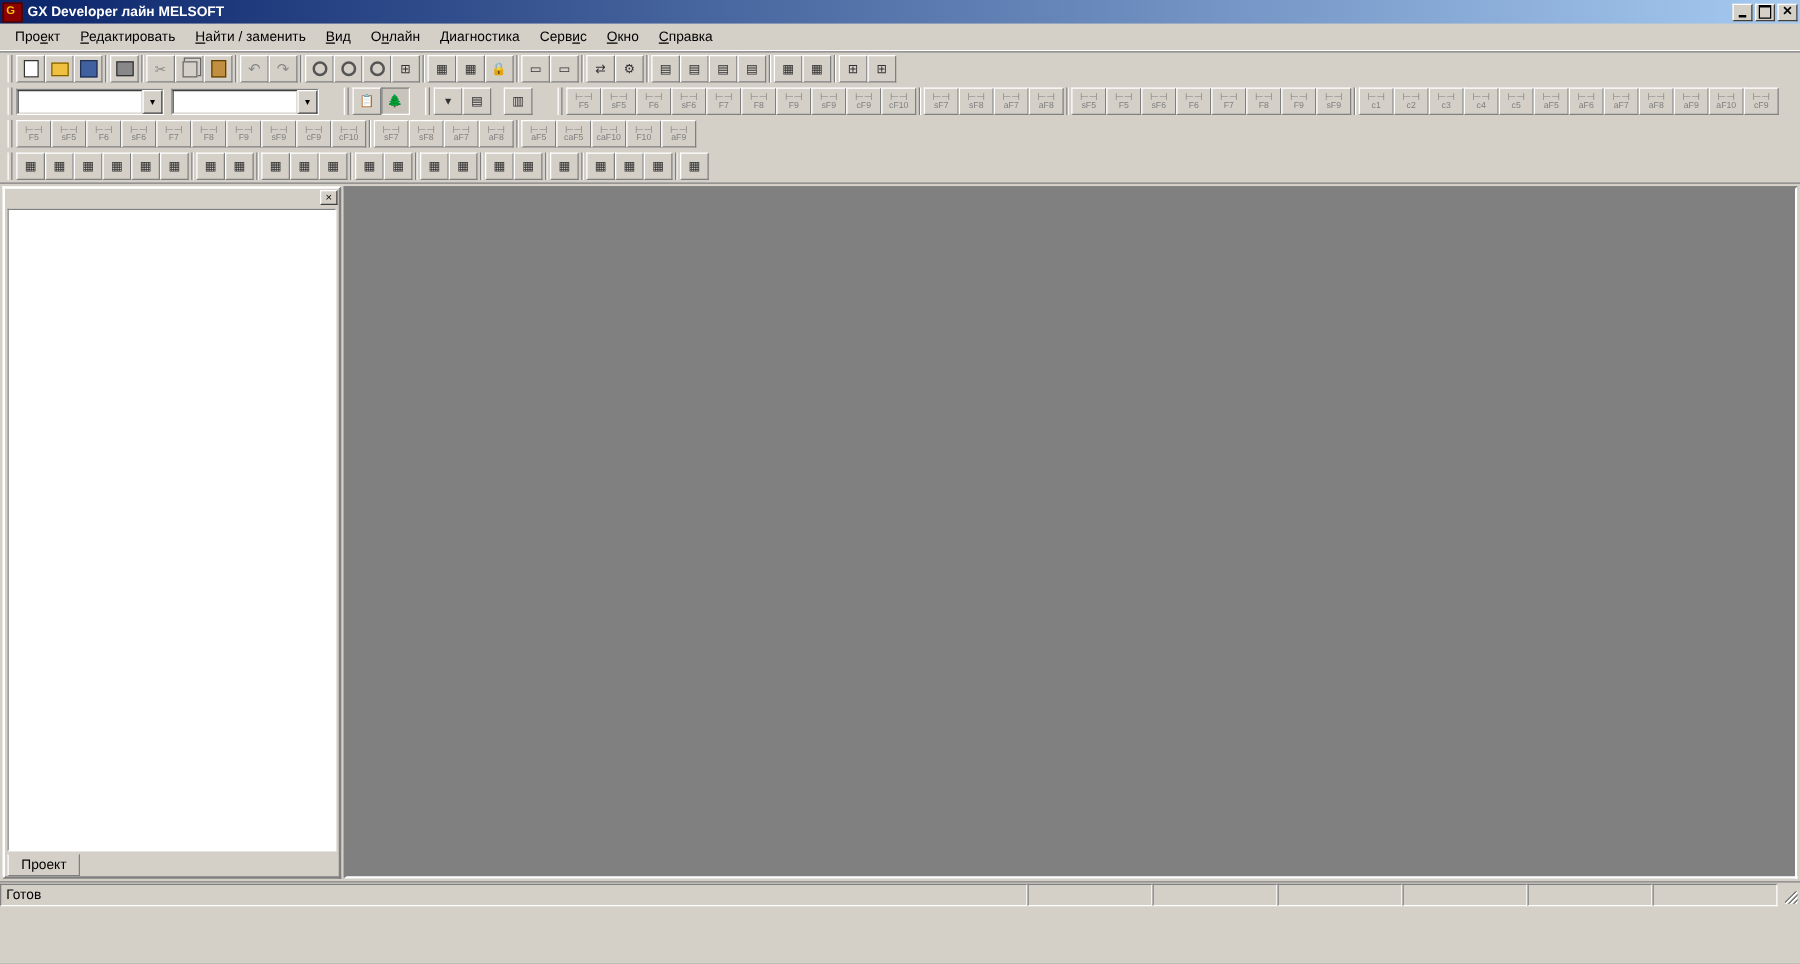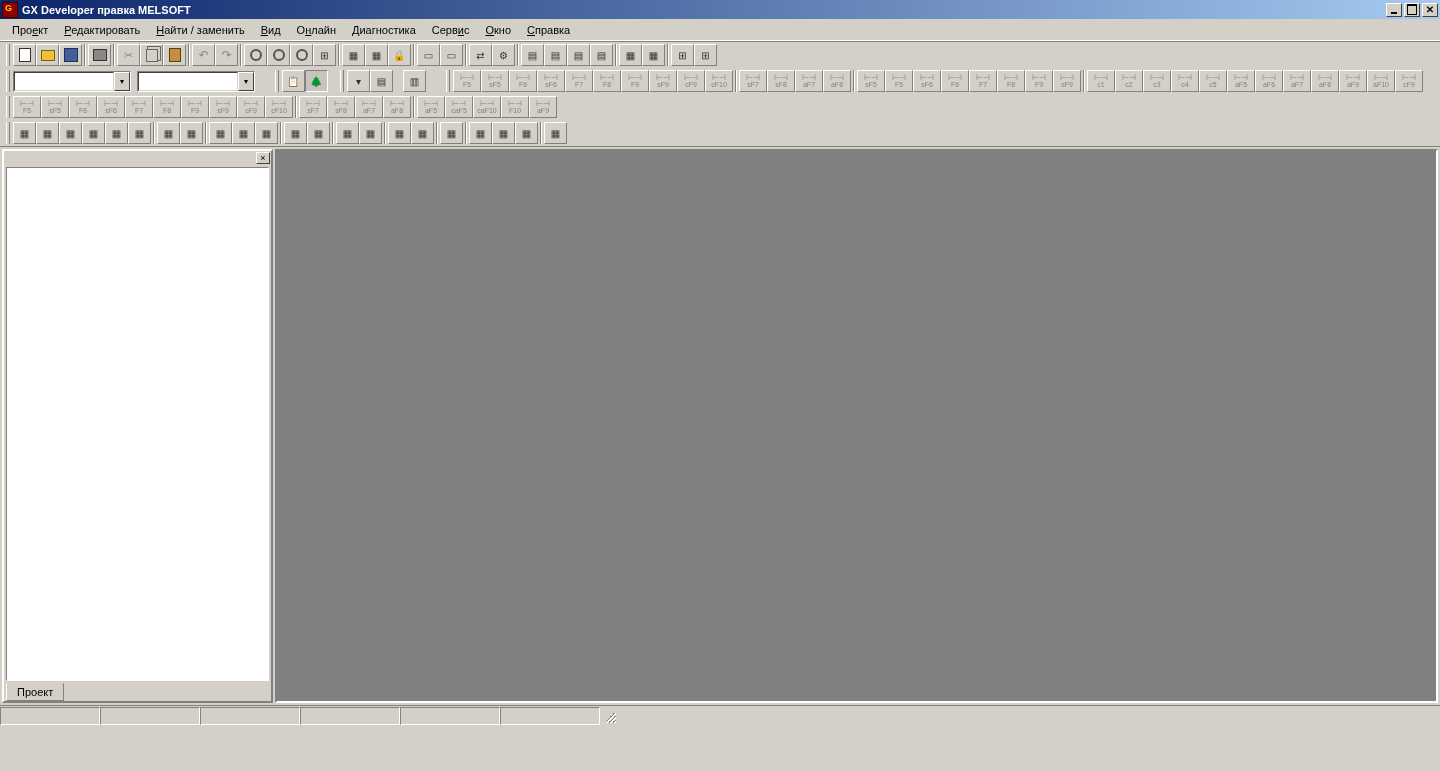--- a/index.html
+++ b/index.html
@@ -247,21 +247,21 @@
 .g-paste::before{content:"";display:block;width:10px;height:12px;background:#c09040;border:1px solid #604000;}
 .g-undo::before{content:"↶";font-size:12px;color:#888;}
 .g-redo::before{content:"↷";font-size:12px;color:#888;}
 .g-find::before{content:"";display:block;width:8px;height:8px;border:2px solid #555;border-radius:50%;position:relative;}
 </style>
 </head>
 <body>
 
 <div class="titlebar">
   <div class="app-icon"></div>
-  <div class="title-text">GX Developer правка MELSOFT</div>
+  <div class="title-text">GX Developer лайн MELSOFT</div>
   <div class="spacer"></div>
   <div class="winbtn min"></div>
   <div class="winbtn max"></div>
   <div class="winbtn close"></div>
 </div>
 
 <div class="menubar">
   <div class="menuitem"><span>Про<span class="ul">е</span>кт</span></div>
   <div class="menuitem"><span><span class="ul">Р</span>едактировать</span></div>
   <div class="menuitem"><span><span class="ul">Н</span>айти / заменить</span></div>
@@ -720,20 +720,23 @@
     </div>
     <div class="tree-panel"></div>
     <div class="sidebar-tabs">
       <div class="sidebar-tab active"><span>Проект</span></div>
     </div>
   </div>
   <div class="workspace"></div>
 </div>
 
 <div class="statusbar">
+  <div class="status-cell status-main">
+      <span>Готов</span>
+    </div>
   <div class="status-cell status-small"></div>
   <div class="status-cell status-small"></div>
   <div class="status-cell status-small"></div>
   <div class="status-cell status-small"></div>
   <div class="status-cell status-small"></div>
   <div class="status-cell status-small"></div>
   <div class="status-grip"></div>
 </div>
 
 </body></html>

